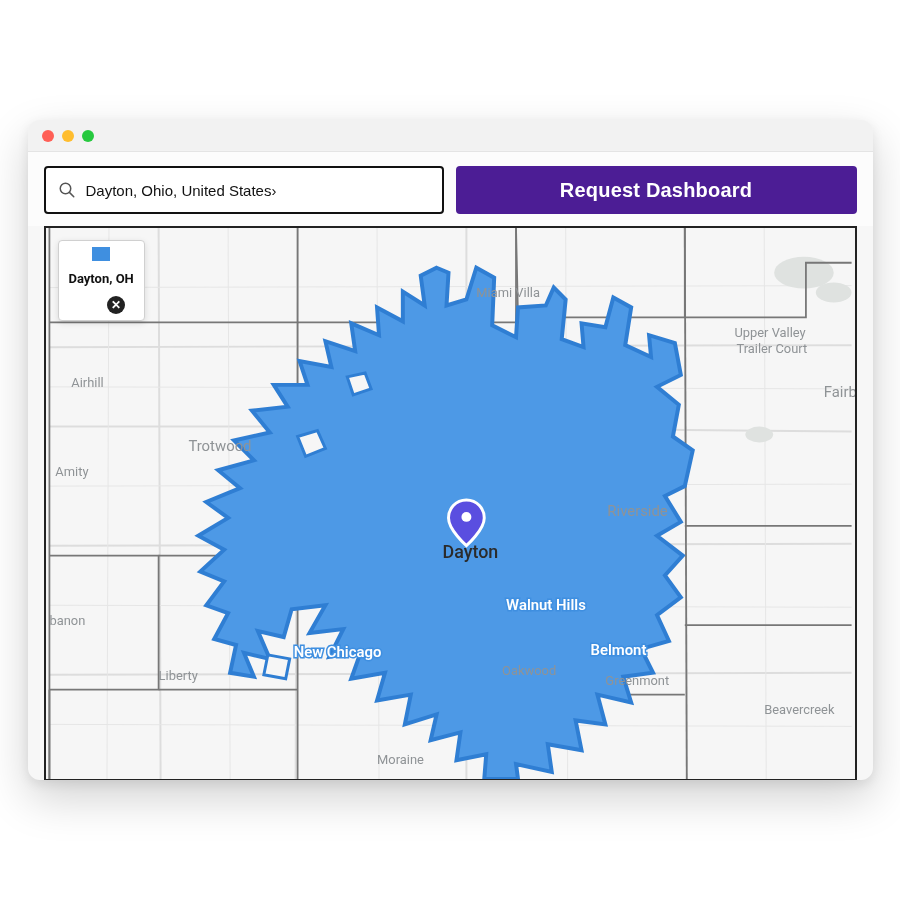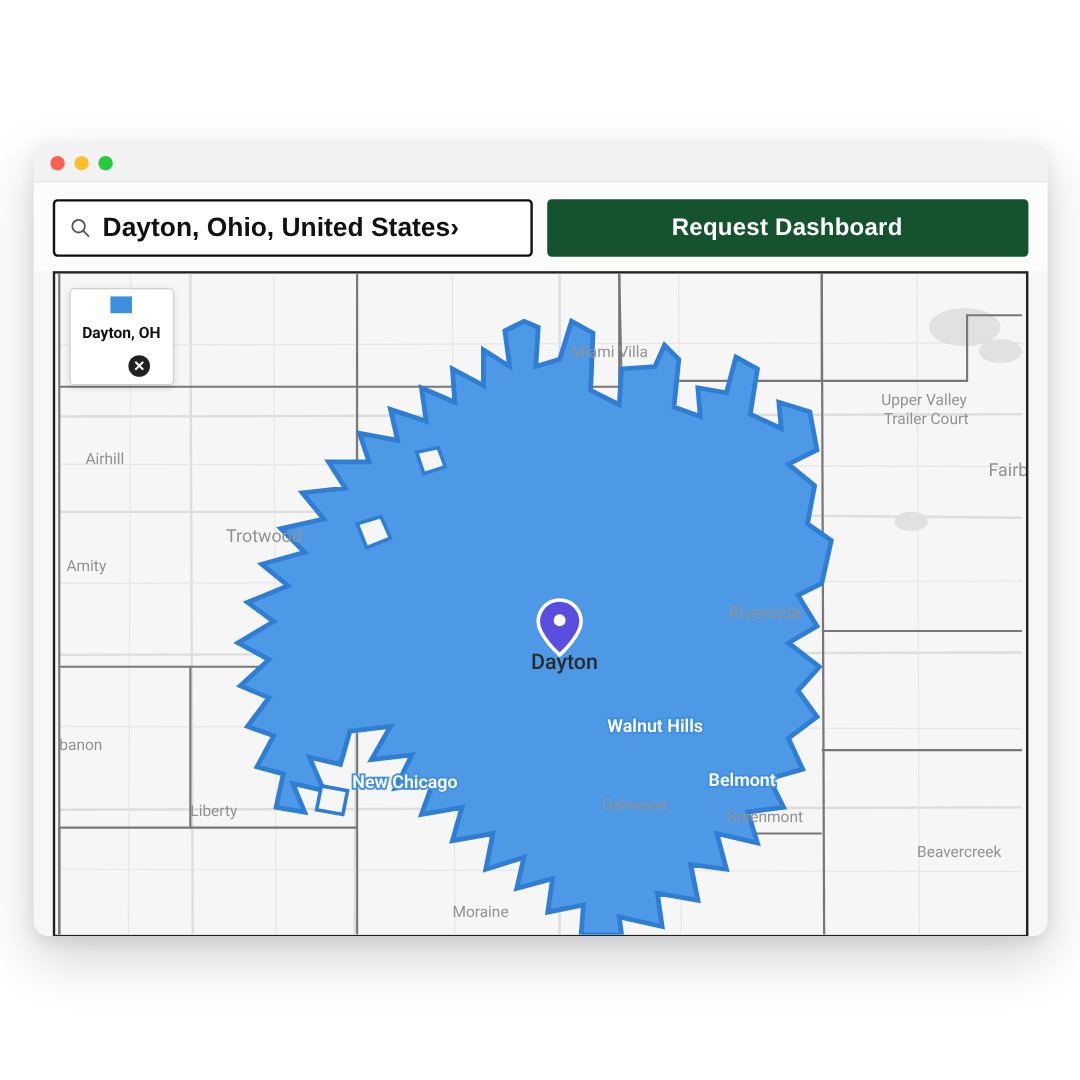--- a/index.html
+++ b/index.html
@@ -49,30 +49,30 @@
     background: #fff;
     border: 2px solid #111;
     border-radius: 4px;
     padding: 0 12px;
     height: 48px;
   }
   .search-box svg { width: 18px; height: 18px; flex-shrink:0; }
   .search-input {
     border: none;
     outline: none;
-    font-size: 22px;
-    font-weight: 700;
+    font-size: 15px;
+    font-weight: 400;
     color: #111;
     width: 100%;
     background: transparent;
   }
   .request-btn {
     flex: 1;
     height: 48px;
-    background: #14532d;
+    background: #4c1d95;
     color: #fff;
     font-size: 20px;
     font-weight: 700;
     border: none;
     border-radius: 4px;
     cursor: pointer;
     letter-spacing: 0.2px;
   }
 
   .map-wrap {

